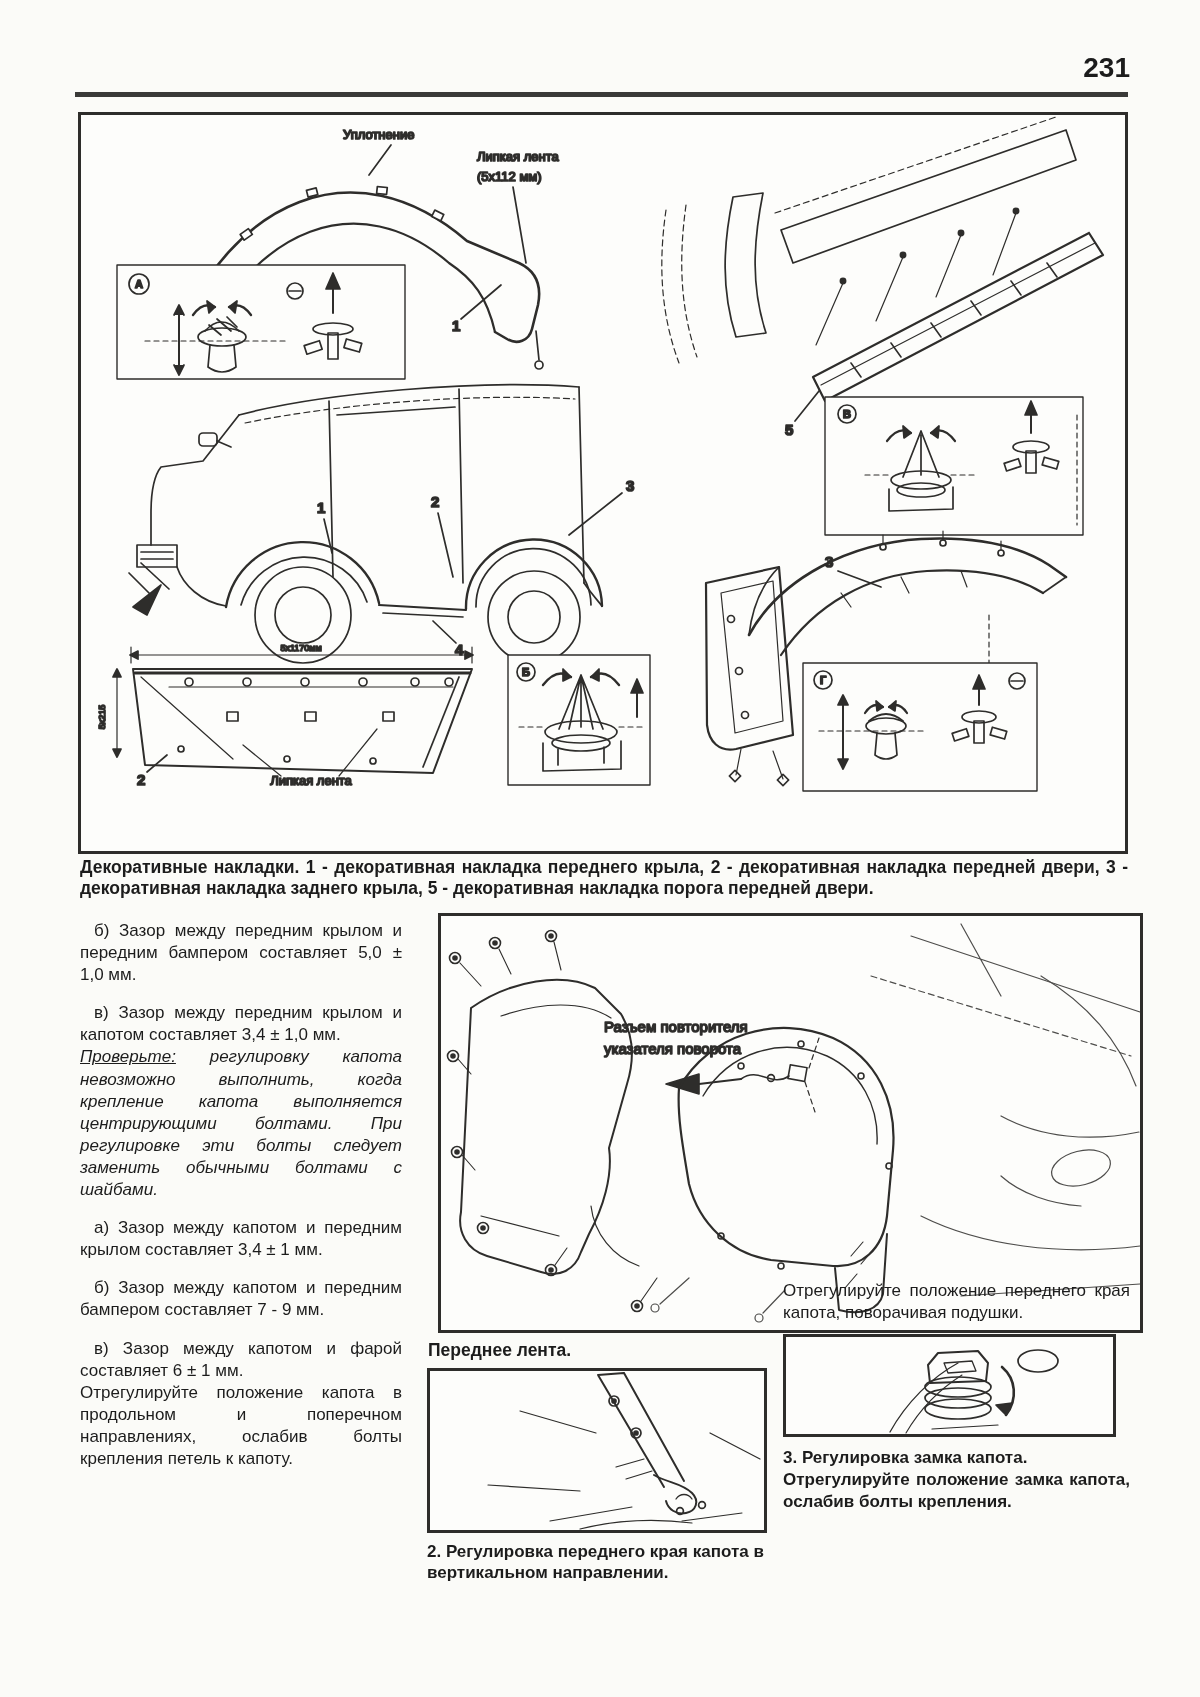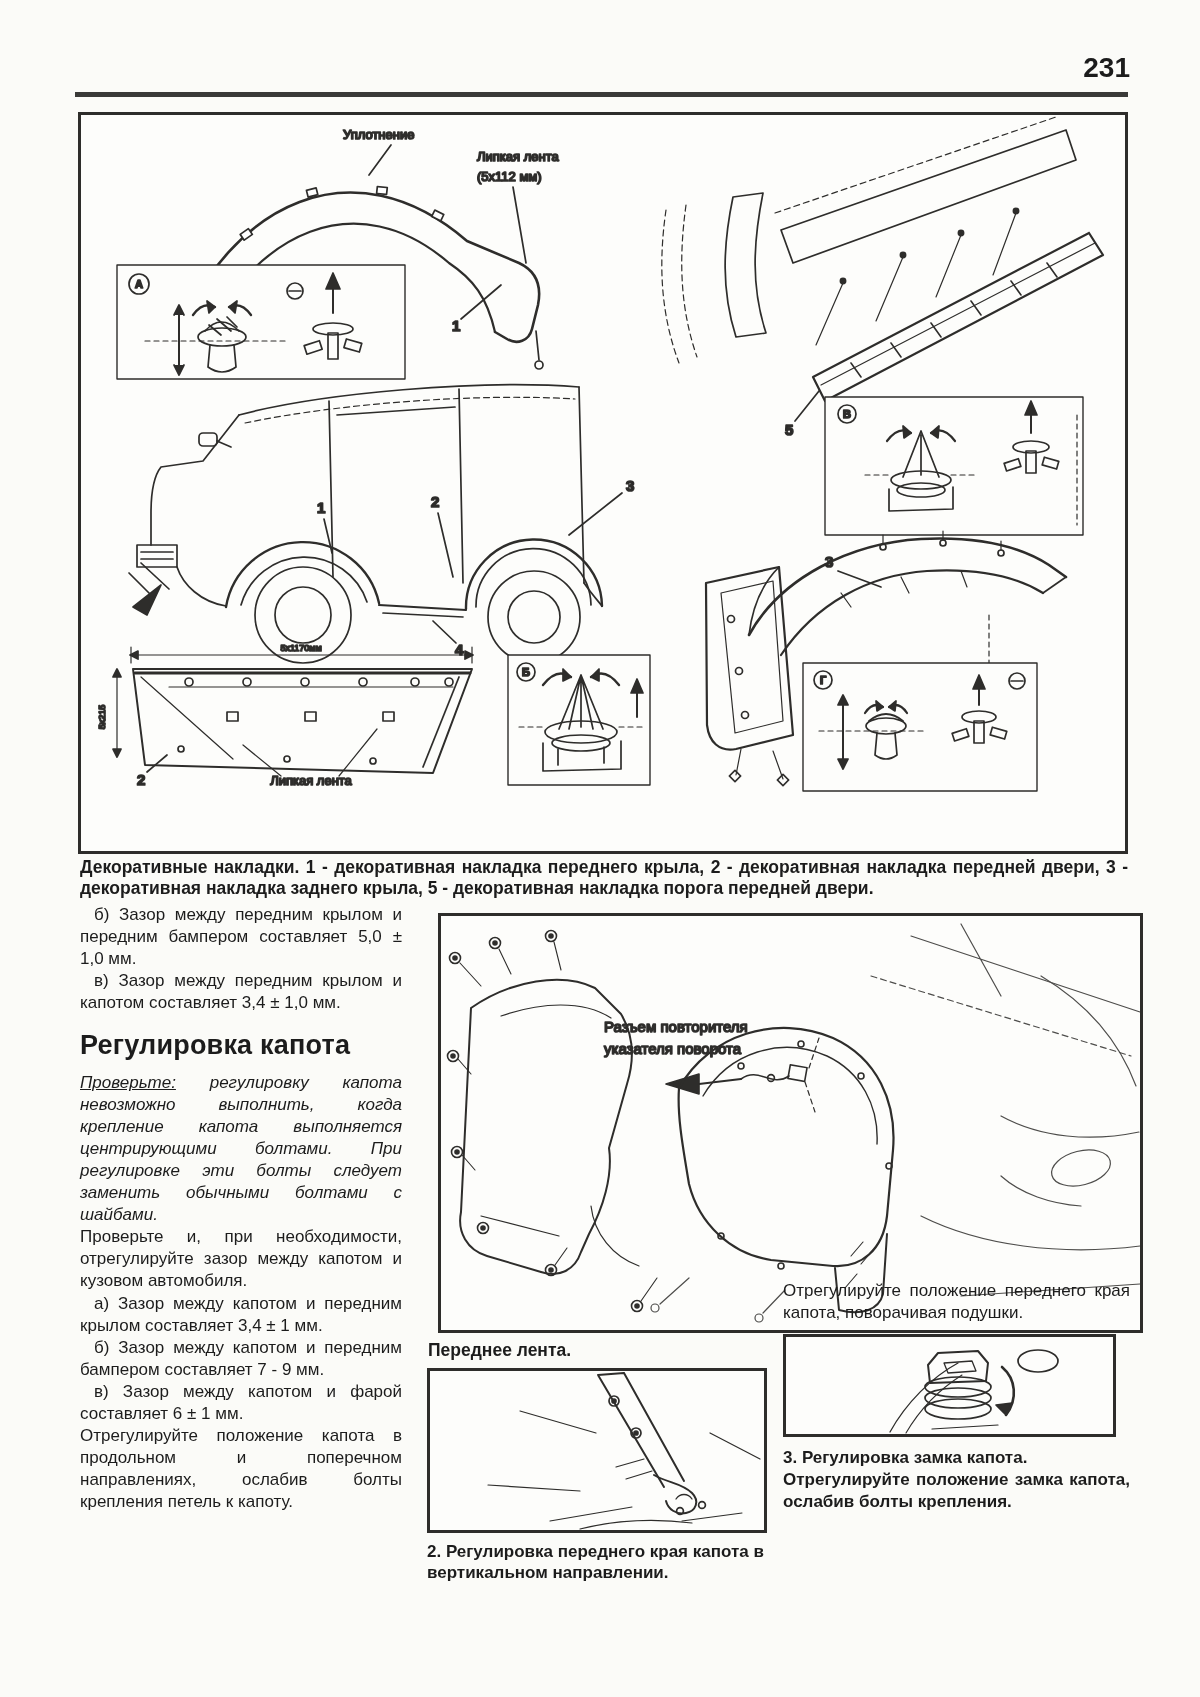--- a/index.html
+++ b/index.html
@@ -7,21 +7,21 @@
   .page{position:absolute;inset:0;}
   .abs{position:absolute;}
   .hdr-title{font-size:28px;font-weight:bold;letter-spacing:.5px;}
   .hdr-num{font-size:28px;font-weight:bold;}
   .rule{background:#3a3a38;height:5px;}
   .figbox{background:#fdfdfb;border:3px solid #2e2d2b;box-sizing:border-box;}
   .cap{font-size:17.5px;font-weight:bold;line-height:1.18;text-align:justify;}
   .cap2{font-size:17px;font-weight:600;line-height:1.25;}
   .col{font-size:17px;line-height:1.3;}
   .col p{margin:0;text-align:justify;}
-  .col p.item{text-indent:14px;}
+  .col p.item{text-indent:14px;margin-top:16px;}
   .h2{font-size:27px;font-weight:bold;margin:14px 0 8px 0;letter-spacing:.2px;}
   .note{font-style:italic;}
   .note .nlabel{text-decoration:underline;}
   svg{display:block;}
   svg text{font-family:"Liberation Sans",sans-serif;fill:#222;}
   .lbl{font-size:13px;}
   .lbl15{font-size:15px;}
   .dim{font-size:9px;}
   .co{font-size:15px;font-weight:bold;}
   .cl{font-size:11px;font-weight:bold;}
@@ -257,23 +257,21 @@
         </g>
       </g>
     </svg>
   </div>
 
   <div class="abs cap" style="left:80px;top:857px;width:1048px;">Декоративные накладки. 1 - декоративная накладка переднего крыла, 2 - декоративная накладка передней двери, 3 - декоративная накладка заднего крыла, 5 - декоративная накладка порога передней двери.</div>
 
   <div class="abs col" style="left:80px;top:904px;width:322px;">
     <p class="item">б) Зазор между передним крылом и передним бампером составляет 5,0 ± 1,0 мм.</p>
     <p class="item">в) Зазор между передним крылом и капотом составляет 3,4 ± 1,0 мм.</p>
-    <div class="h2">Регулировка капота</div>
     <p class="note"><span class="nlabel">Проверьте:</span><span> регулировку капота невозможно выполнить, когда крепление капота выполняется центрирующими болтами. При регулировке эти болты следует заменить обычными болтами с шайбами.</span></p>
-    <p>Проверьте и, при необходимости, отрегулируйте зазор между капотом и кузовом автомобиля.</p>
     <p class="item">а) Зазор между капотом и передним крылом составляет 3,4 ± 1 мм.</p>
     <p class="item">б) Зазор между капотом и передним бампером составляет 7 - 9 мм.</p>
     <p class="item">в) Зазор между капотом и фарой составляет 6 ± 1 мм.</p>
     <p>Отрегулируйте положение капота в продольном и поперечном направлениях, ослабив болты крепления петель к капоту.</p>
   </div>
 
   <div class="abs figbox" style="left:438px;top:913px;width:705px;height:420px;">
     <svg width="699" height="414" viewBox="0 0 699 414">
       <g fill="none" stroke="#2e2d2b" stroke-width="1.6" stroke-linecap="round" stroke-linejoin="round">
         <g>

